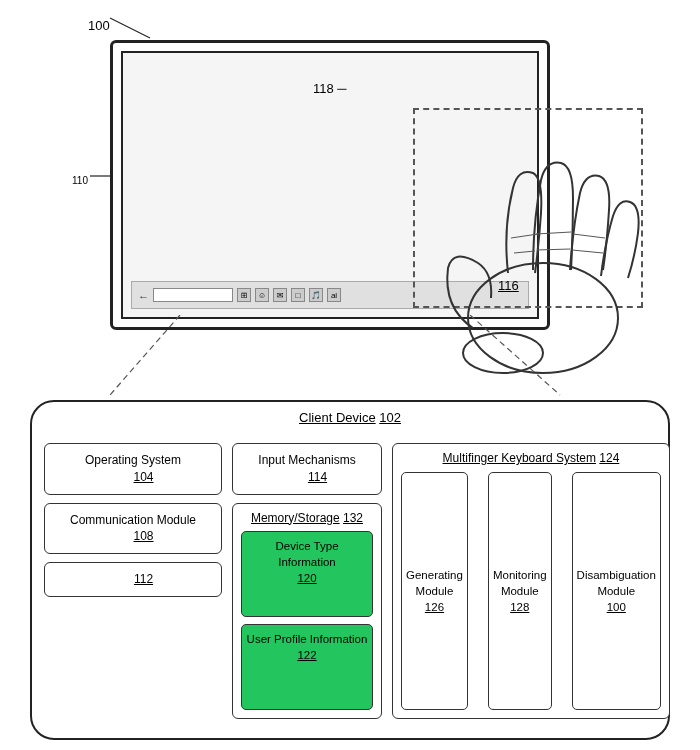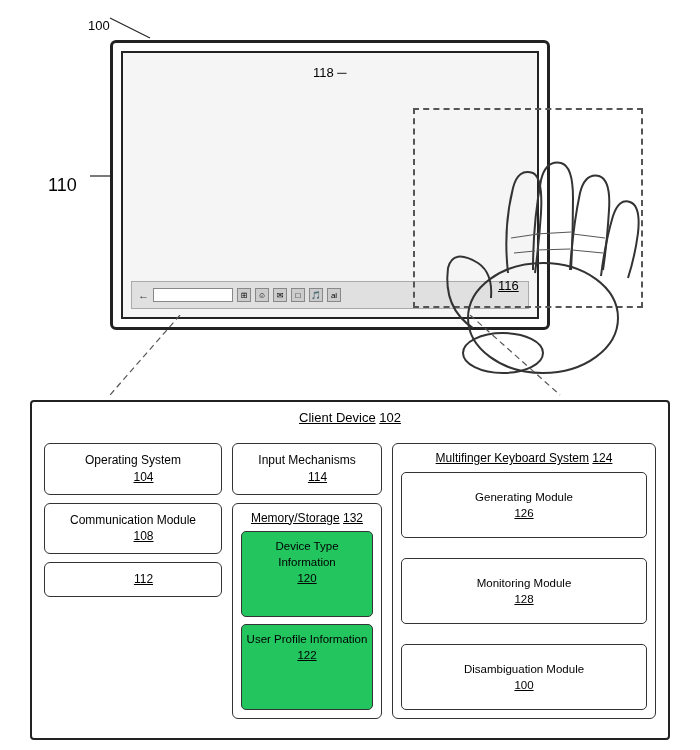--- a/index.html
+++ b/index.html
@@ -118,21 +118,21 @@
     }
 
     
     .diagram-section {
       position: absolute;
       top: 400px;
       left: 30px;
       width: 640px;
       height: 340px;
       border: 2px solid #222;
-      border-radius: 4px;
+      border-radius: 24px;
       background: #fff;
     }
     .diagram-title {
       text-align: center;
       font-size: 13px;
       padding: 8px 0 6px 0;
     }
     .diagram-title span {
       text-decoration: underline;
     }
@@ -226,21 +226,20 @@
     .multifinger-title {
       font-size: 12px;
       text-align: center;
       padding: 7px 4px 5px 4px;
       line-height: 1.3;
     }
     .multifinger-title span { text-decoration: underline; }
     .multifinger-inner {
       padding: 0 8px 8px 8px;
       display: flex;
-      flex-direction: column;
       gap: 20px;
       flex: 1;
     }
     .multifinger-sub {
       border: 1.5px solid #333;
       border-radius: 5px;
       text-align: center;
       font-size: 11.5px;
       padding: 5px 4px;
       line-height: 1.4;
@@ -269,21 +268,21 @@
         <div class="taskbar-icon">⊞</div>
         <div class="taskbar-icon">☺</div>
         <div class="taskbar-icon">✉</div>
         <div class="taskbar-icon">□</div>
         <div class="taskbar-icon">🎵</div>
         <div class="taskbar-icon">al</div>
       </div>
 
       <div class="region-118"></div>
 
-      <div class="label-118" style="position:absolute;top:12px;left:190px;font-size:13px;">118 ─</div>
+      <div class="label-118" style="position:absolute;top:28px;left:190px;font-size:13px;">118 ─</div>
 
       <div class="hand-area">
         <svg viewBox="0 0 260 290" width="260" height="290" xmlns="http://www.w3.org/2000/svg">
 
           <ellipse cx="120" cy="220" rx="75" ry="55" fill="none" stroke="#333" stroke-width="2"></ellipse>
 
           <path d="M 50 230 Q 20 210 25 170 Q 30 150 55 165 Q 70 175 68 200" fill="none" stroke="#333" stroke-width="2"></path>
 
           <path d="M 85 175 Q 80 130 90 90 Q 95 70 110 75 Q 120 80 118 115 Q 116 145 112 175" fill="none" stroke="#333" stroke-width="2"></path>
 
@@ -301,21 +300,21 @@
           <line x1="149" y1="152" x2="180" y2="155" stroke="#555" stroke-width="1"></line>
 
           <ellipse cx="80" cy="255" rx="40" ry="20" fill="none" stroke="#333" stroke-width="2"></ellipse>
 
         </svg>
       </div>
 
     </div>
   </div>
 
-  <div style="position:absolute;top:175px;left:48px;font-size:18px;">110</div>
+  <div style="position:absolute;top:175px;left:72px;font-size:10px;">110</div>
   <svg style="position:absolute;top:170px;left:90px;width:28px;height:12px;">
     <line x1="0" y1="6" x2="22" y2="6" stroke="#222" stroke-width="1.2"></line>
   </svg>
 
   <div style="position:absolute;top:278px;left:498px;font-size:13px;text-decoration:underline;">116</div>
 
   <svg class="connector-svg" viewBox="0 0 500 85" width="500" height="85">
     <line x1="80" y1="0" x2="10" y2="80" stroke="#555" stroke-width="1.2" stroke-dasharray="6,4"></line>
     <line x1="370" y1="0" x2="460" y2="80" stroke="#555" stroke-width="1.2" stroke-dasharray="6,4"></line>
   </svg>

